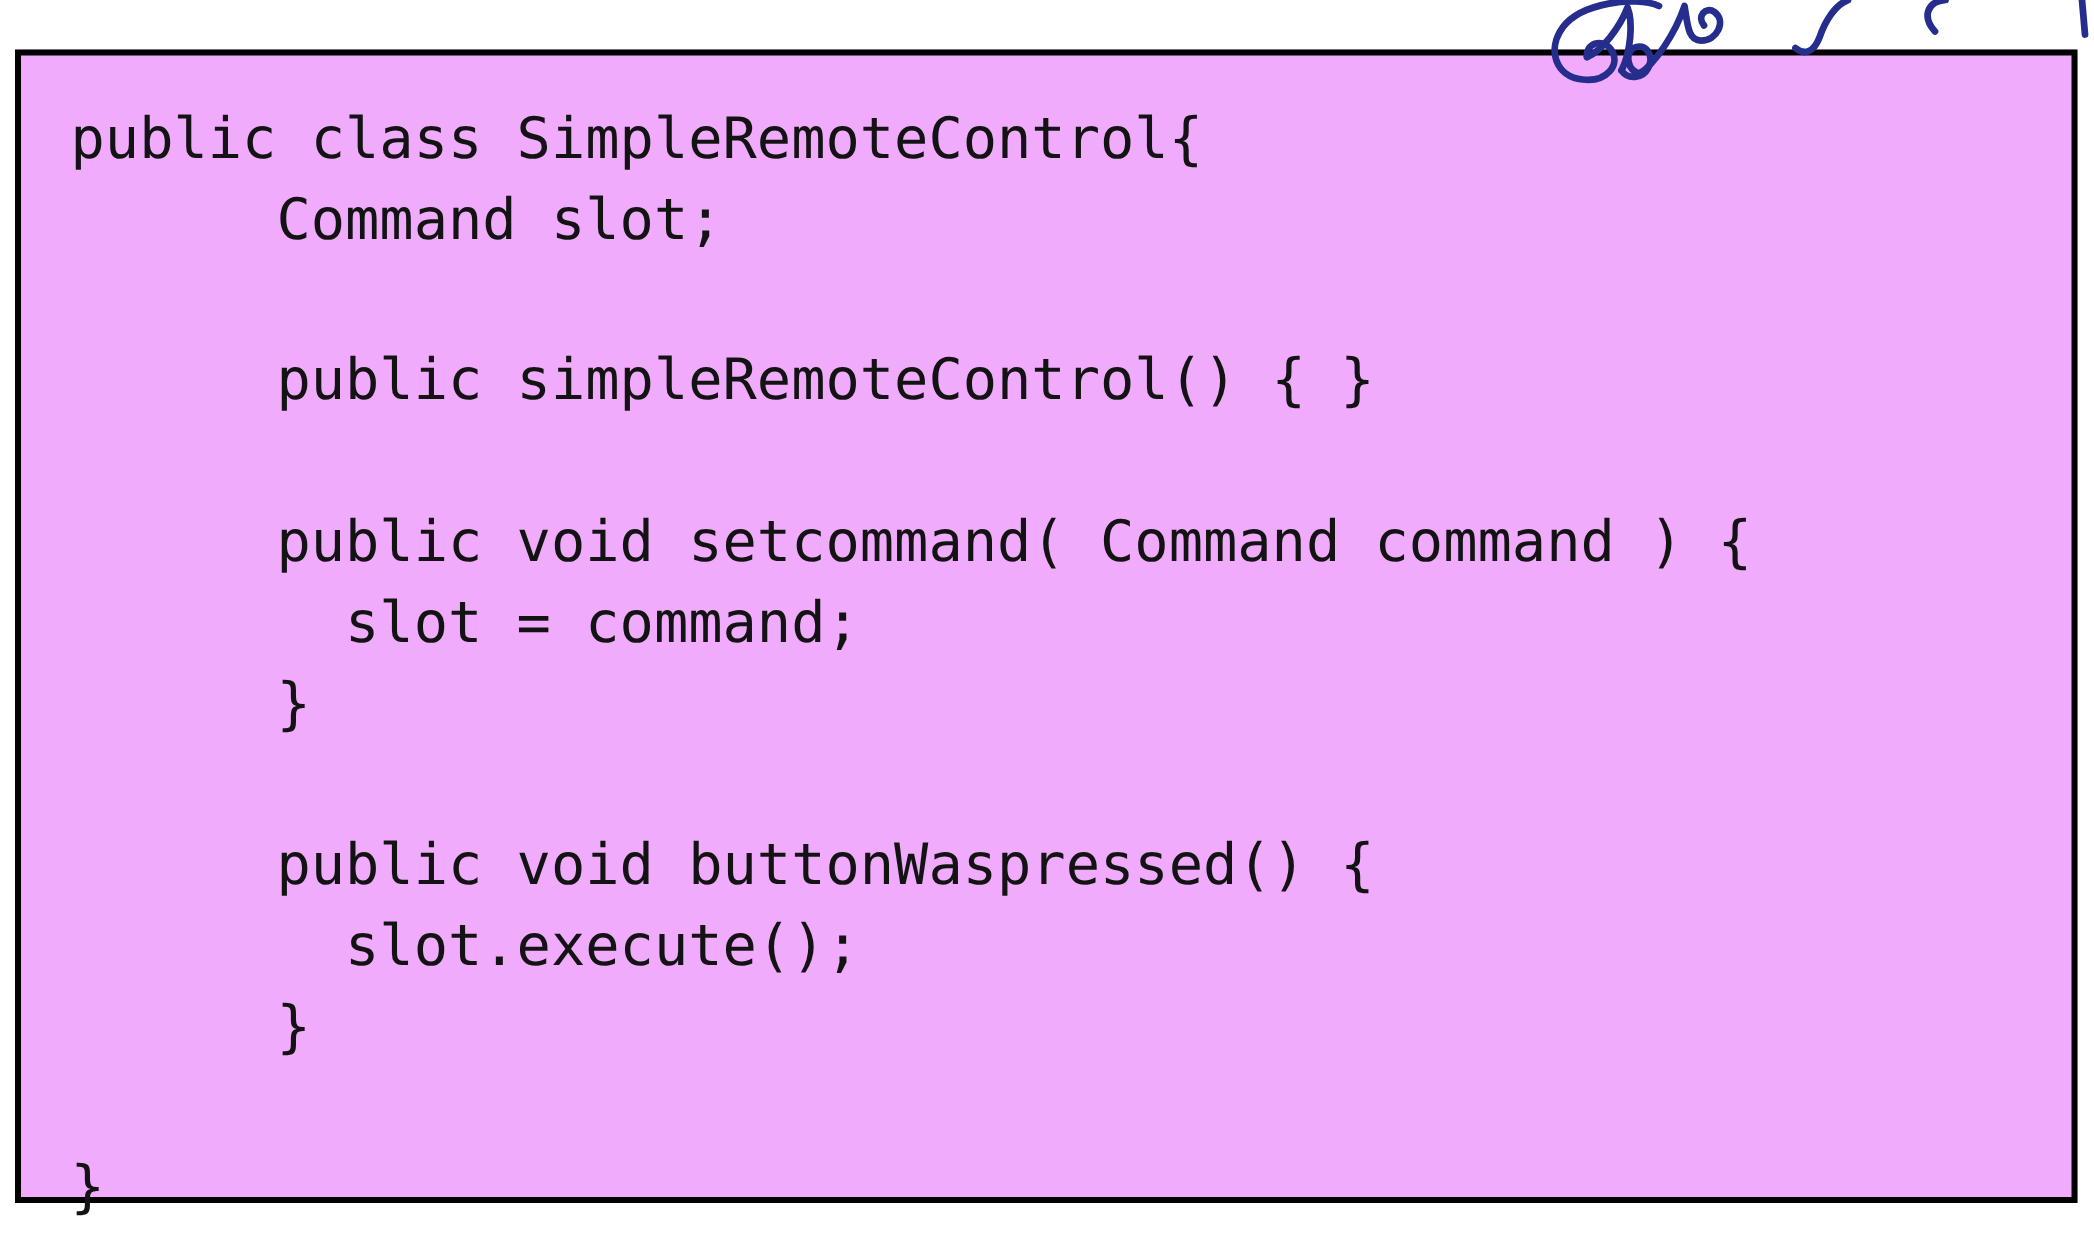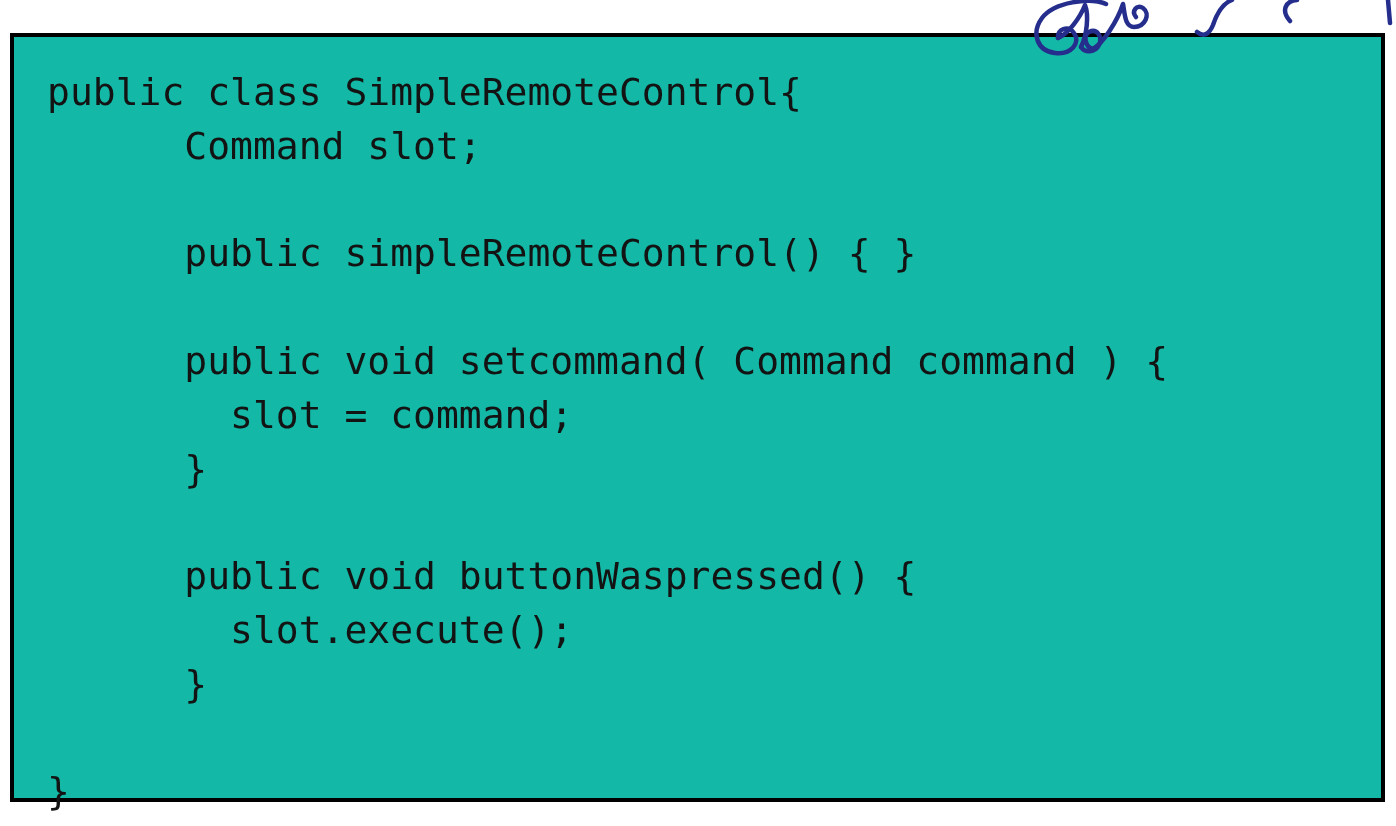--- a/index.html
+++ b/index.html
@@ -51,21 +51,21 @@
     fill: none;
     stroke: currentColor;
     stroke-width: 4.5;
     stroke-linecap: round;
     stroke-linejoin: round;
   }
 </style>
 </head>
 <body style="background-color: rgb(255, 255, 255);">
 
-<div class="code-box" style="background-color: #14b8a6; border-color: rgb(0, 0, 0); padding-left: 40px;">
+<div class="code-box" style="background-color: #f0abfc; border-color: rgb(0, 0, 0); padding-left: 40px;">
   <pre class="code-block" style="color: rgb(19, 19, 19);"><div class="code-line">public class SimpleRemoteControl{</div><div class="code-line">      Command slot;</div><div class="code-line"> </div><div class="code-line">      public simpleRemoteControl() { }</div><div class="code-line"> </div><div class="code-line">      public void setcommand( Command command ) {</div><div class="code-line">        slot = command;</div><div class="code-line">      }</div><div class="code-line"> </div><div class="code-line">      public void buttonWaspressed() {</div><div class="code-line">        slot.execute();</div><div class="code-line">      }</div><div class="code-line"> </div><div class="code-line">}</div></pre>
 </div>
 
 <svg class="handwriting" viewBox="0 0 1396 826" xmlns="http://www.w3.org/2000/svg" aria-label="Slot" style="color: rgb(37, 46, 140);">
   <g>
     <path d="M 1106,4 C 1090,-3 1054,2 1042,18 C 1031,33 1037,51 1055,53 C 1071,55 1081,43 1074,33 C 1068,25 1057,29 1058,38"></path>
     <path d="M 1058,38 C 1068,34 1080,18 1085,5 C 1089,15 1087,35 1081,47"></path>
     <path d="M 1081,47 C 1085,53 1095,53 1099,45 C 1103,37 1097,28 1089,32 C 1083,36 1085,47 1093,49"></path>
     <path d="M 1093,49 C 1103,43 1117,22 1123,4 C 1125,15 1125,27 1134,27 C 1145,27 1151,14 1143,8 C 1137,4 1131,11 1136,17"></path>
   </g>

